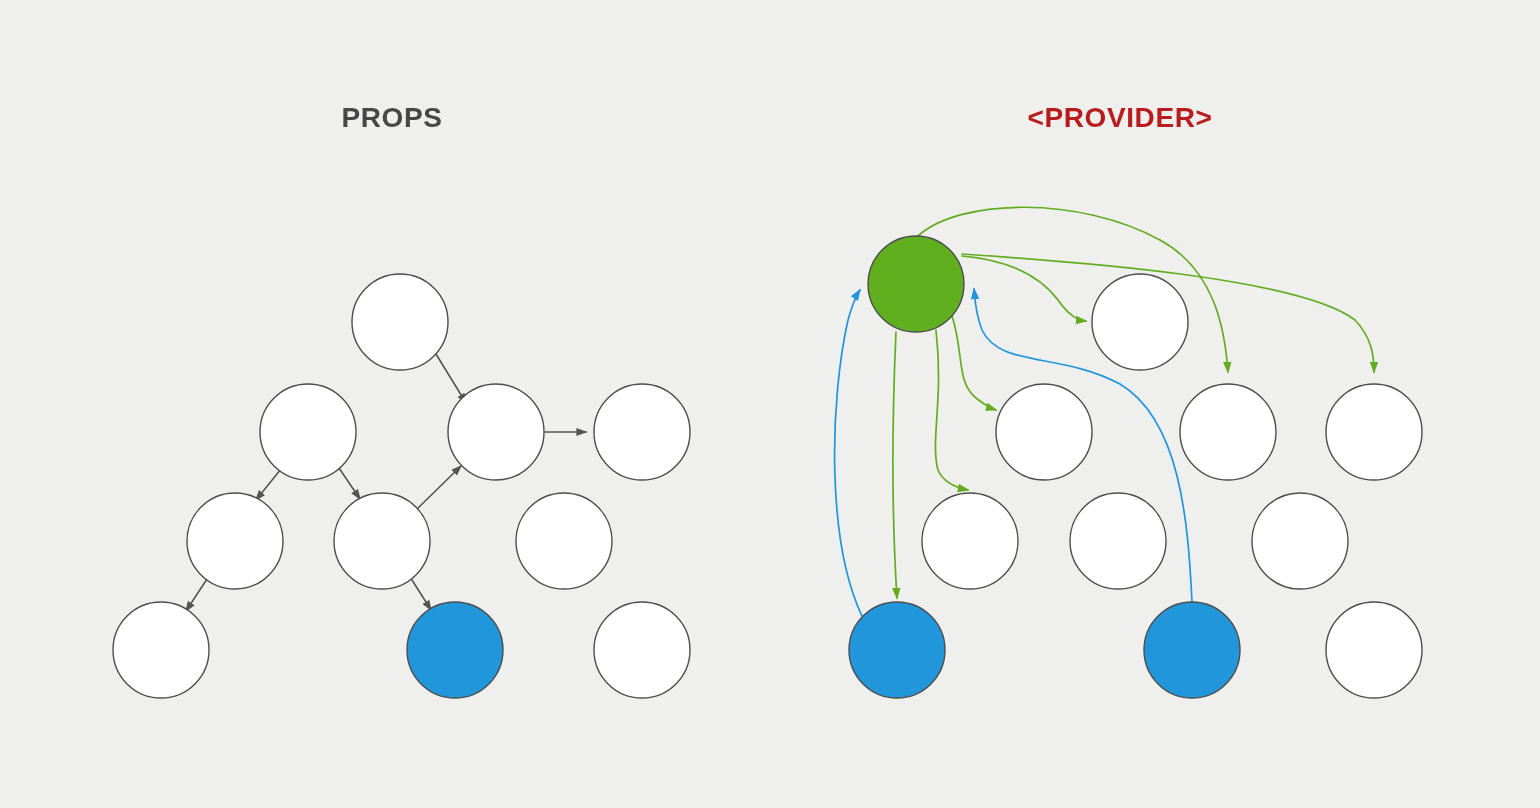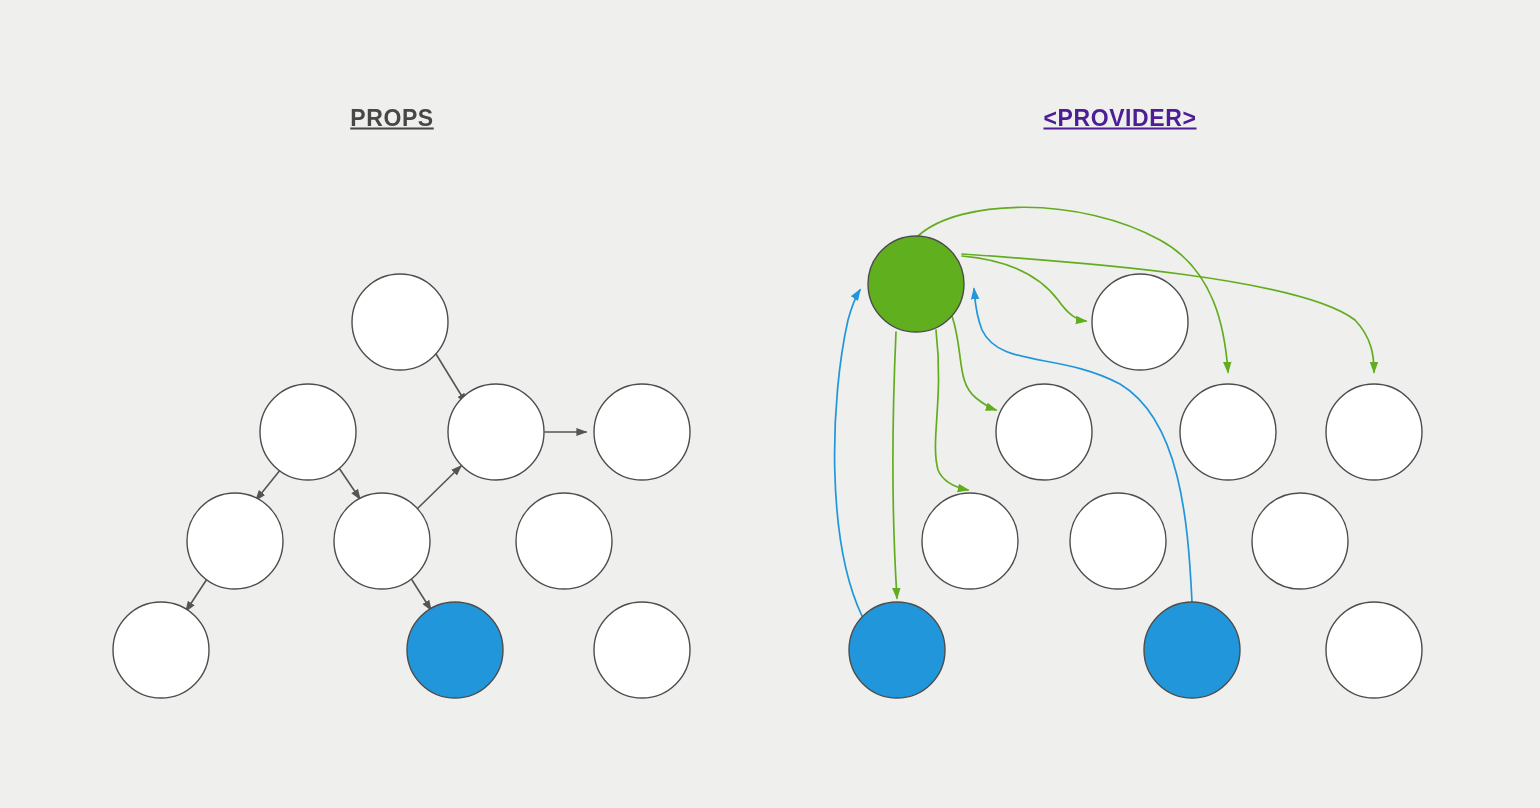--- a/index.html
+++ b/index.html
@@ -7,28 +7,27 @@
   body{
     width:1540px;height:808px;
     background:#efefee;
     font-family:"Liberation Sans","DejaVu Sans",sans-serif;
     overflow:hidden;
     position:relative;
   }
   #stage{position:absolute;left:0;top:0;width:1540px;height:808px;}
   .panel-title{
     position:absolute;
-    font-size:23px;
+    font-size:28px;
     font-weight:700;
     letter-spacing:0.6px;
     color:#474747;
     white-space:nowrap;
     transform:translate(-50%,-50%);
     user-select:none;
-    text-decoration:underline;
   }
   svg.graph{position:absolute;left:0;top:0;width:1540px;height:808px;}
   .node-circle{stroke:#4d4d4d;stroke-width:1.4px;}
   .node-plain{fill:#ffffff;}
   .edge{fill:none;stroke-linecap:round;}
   .edge-dark{stroke:#555555;stroke-width:1.6px;}
   .edge-green{stroke:#62ad1f;stroke-width:1.7px;}
   .edge-blue{stroke:#2196da;stroke-width:1.7px;}
 </style>
 </head>
@@ -90,14 +89,14 @@
           <circle class="node-circle node-plain" cx="970" cy="541" r="48" fill="#ffffff"></circle>
           <circle class="node-circle node-plain" cx="1118" cy="541" r="48" fill="#ffffff"></circle>
           <circle class="node-circle node-plain" cx="1300" cy="541" r="48" fill="#ffffff"></circle>
           <circle class="node-circle" cx="897" cy="650" r="48" fill="#2196da"></circle>
           <circle class="node-circle" cx="1192" cy="650" r="48" fill="#2196da"></circle>
           <circle class="node-circle node-plain" cx="1374" cy="650" r="48" fill="#ffffff"></circle>
         </g>
       </g>
     </svg>
     <div class="panel-title" style="left: 392px; top: 118px; color: rgb(71, 71, 71);">PROPS</div>
-    <div class="panel-title" style="left: 1120px; top: 118px; color: #4c1d95;">&lt;PROVIDER&gt;</div>
+    <div class="panel-title" style="left: 1120px; top: 118px; color: #b91c1c;">&lt;PROVIDER&gt;</div>
   </div>
 
 </body></html>

